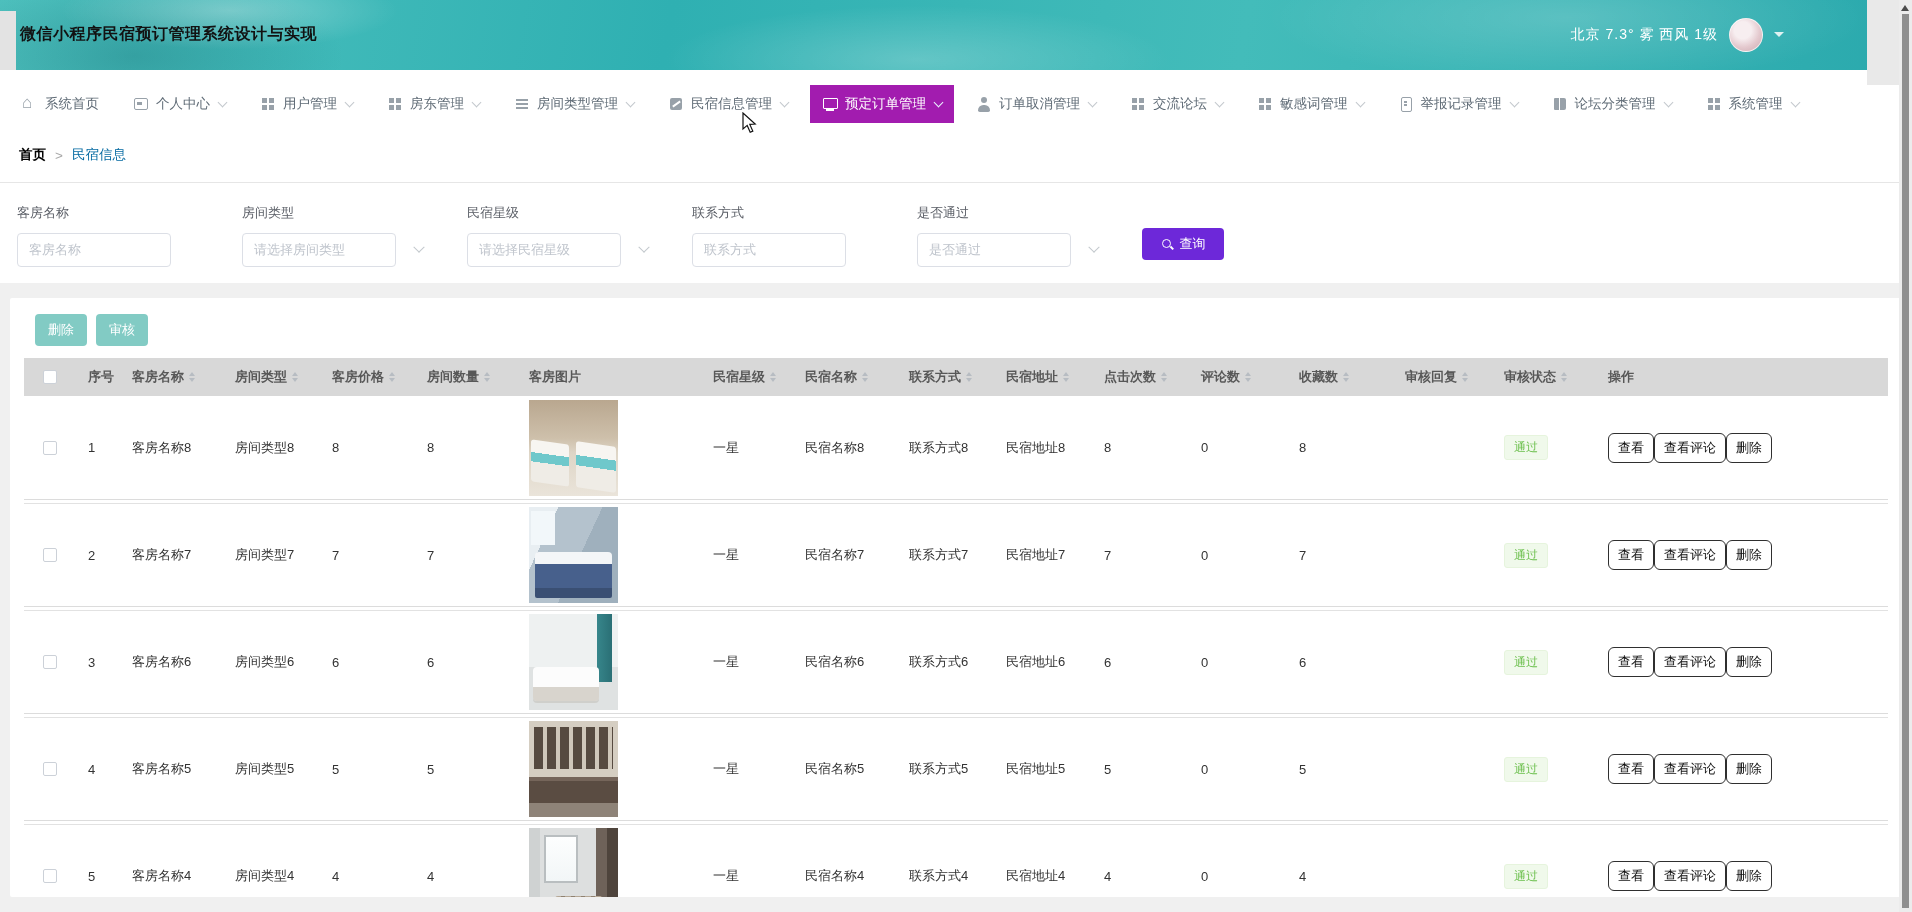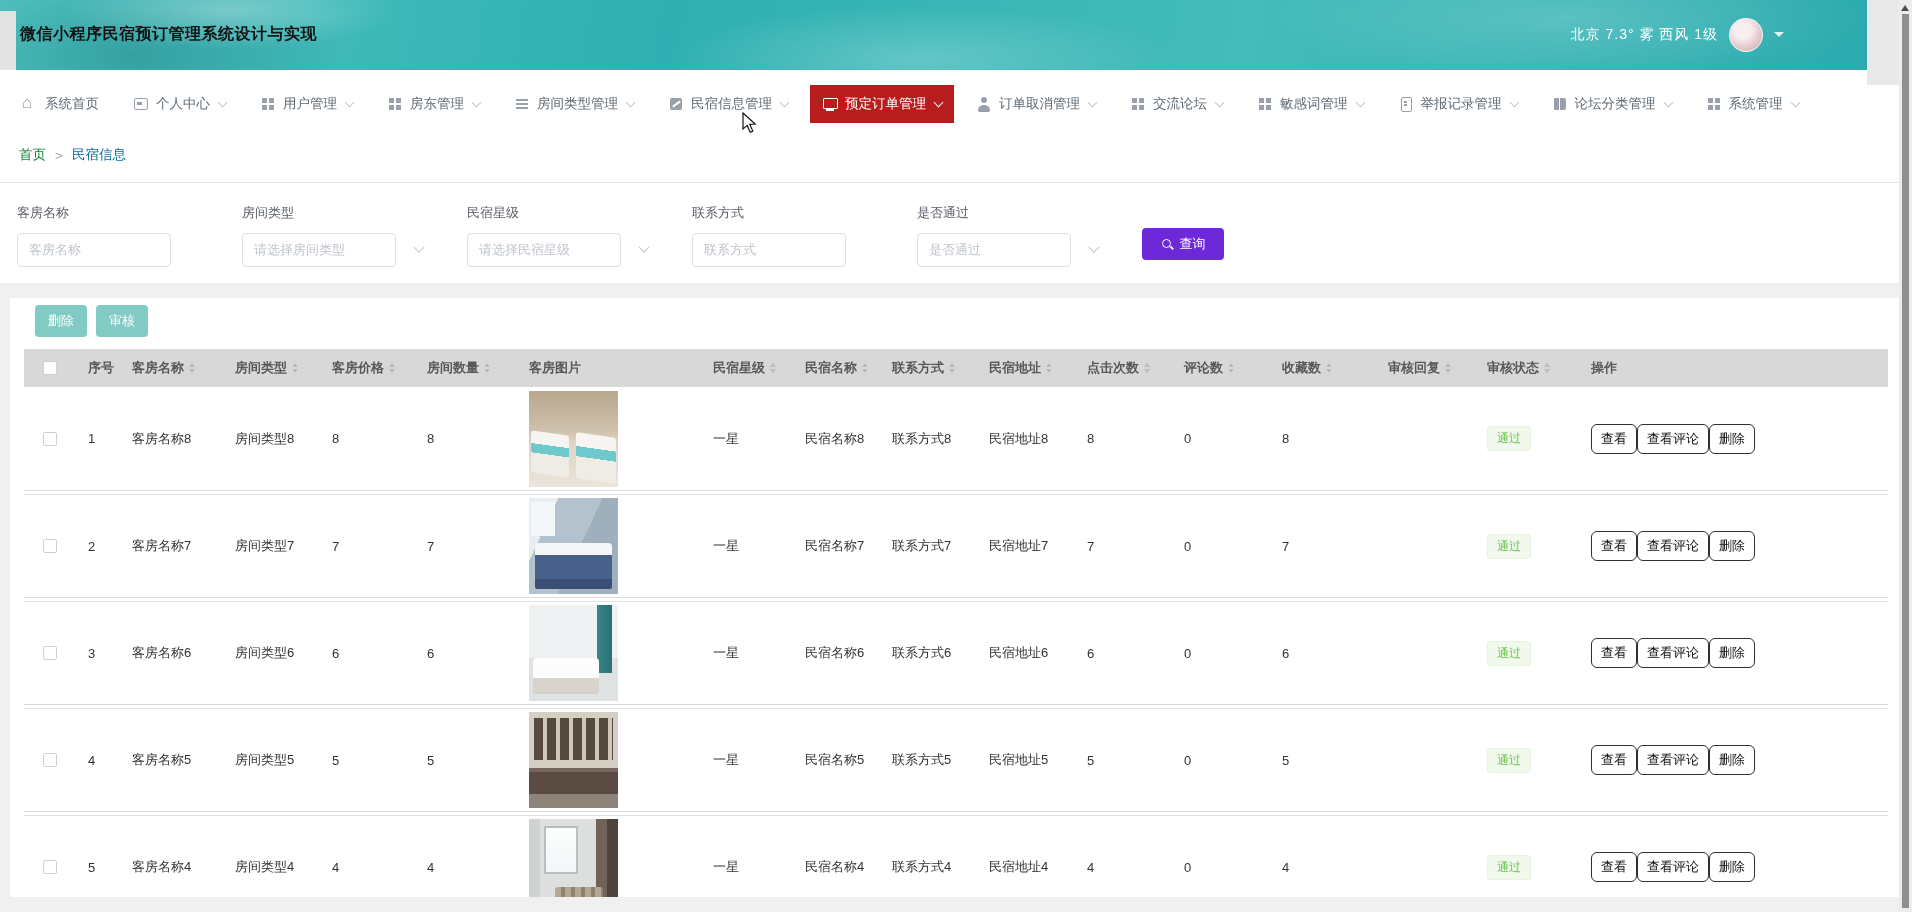--- a/index.html
+++ b/index.html
@@ -28,21 +28,21 @@
   .scrollbar { position:absolute; right:0; top:0; width:13px; height:912px; background:#ececec; z-index:20; }
   .scroll-up-arrow { position:absolute; top:3px; left:2px; width:0; height:0;
     border:4.5px solid transparent; border-bottom:6px solid #4c4c4c; transform:translateY(-2px); }
   .scroll-thumb { position:absolute; left:3px; top:14px; width:7px; bottom:4px; background:#8f8f8f; }
 
   
   .nav-bar { height:58px; background:#fff; display:flex; align-items:flex-start; padding:15px 0 0 10px; position:relative; }
   .nav-item { display:flex; align-items:center; gap:7px; height:38px; padding:0 12px; margin-right:10px;
     color:#5f6b76; font-size:13.5px; cursor:pointer; white-space:nowrap; }
   .nav-item .nicon { color:#98a1a9; }
-  .nav-item.active { background:#b91c1c; color:#fff; }
+  .nav-item.active { background:#a21caf; color:#fff; }
   .nav-item.active .nicon { color:#fff; }
   .nav-item.active .chev { border-color:#eaf4ff; }
   .chev { width:7px; height:7px; border-right:1.5px solid #c3c8cd; border-bottom:1.5px solid #c3c8cd;
     transform:rotate(45deg); margin-top:-4px; margin-left:2px; flex:none; }
 
   .nicon { position:relative; width:16px; height:16px; display:inline-block; flex:none; }
   .nicon-home::before { content:"⌂"; position:absolute; left:0; top:-2px; font-size:17px; line-height:17px; }
   .nicon-panel::before { content:""; position:absolute; inset:2px 1px; border:1.5px solid currentColor; border-radius:2px; }
   .nicon-panel::after { content:""; position:absolute; left:4px; top:6px; width:5px; height:3px; background:currentColor; }
   .nicon-grid::before { content:""; position:absolute; left:2px; top:2px; width:5px; height:5px; background:currentColor;
@@ -58,21 +58,21 @@
   .nicon-doc::before { content:""; position:absolute; left:3px; top:1px; width:9px; height:13px; border:1.5px solid currentColor; border-radius:2px; }
   .nicon-doc::after { content:""; position:absolute; left:6px; top:5px; width:3.5px; height:2px; background:currentColor; box-shadow:0 3px 0 currentColor; }
   .nicon-book::before { content:""; position:absolute; left:2px; top:2px; width:5px; height:12px; background:currentColor; border-radius:1px 0 0 1px; }
   .nicon-book::after { content:""; position:absolute; left:8.5px; top:2px; width:5.5px; height:12px; background:currentColor; border-radius:0 2px 2px 0; }
 
   .mouse-cursor { position:absolute; left:742px; top:112px; z-index:30; }
 
   
   .breadcrumb { height:55px; background:#fff; display:flex; align-items:center; gap:9px;
     padding-left:19px; border-bottom:1px solid #e6e6e6; font-size:13.5px; }
-  .bc-home { color:#15803d; font-weight:normal; }
+  .bc-home { color:#000000; font-weight:bold; }
   .bc-sep { color:#a8a8a8; }
   .bc-current { color:#0369a1; }
 
   
   .filter-bar { background:#fff; height:100px; padding:21px 0 0 17px; display:flex; }
   .filter-group { width:200px; margin-right:25px; }
   .filter-label { color:#5a5e66; margin-bottom:11px; }
   .filter-row { display:flex; align-items:center; }
   .filter-box { width:154px; height:34px; border:1px solid #dcdfe6; border-radius:4px; background:#fff;
     display:flex; align-items:center; padding-left:11px; color:#bfc4cc; }
@@ -81,37 +81,37 @@
     transform:rotate(45deg) translate(-2px,-2px); }
   .search-btn { height:32px; width:82px; margin-top:24px; background:#6d28d9; border:none; border-radius:4px;
     color:#fff; font-size:13px; display:flex; align-items:center; justify-content:center; gap:6px; cursor:pointer; }
   .search-icon { position:relative; width:13px; height:13px; flex:none; }
   .search-icon::before { content:""; position:absolute; left:1px; top:1px; width:7px; height:7px;
     border:1.5px solid #fff; border-radius:50%; }
   .search-icon::after { content:""; position:absolute; left:9px; top:9px; width:4px; height:1.5px;
     background:#fff; transform:rotate(45deg); }
 
   
-  .table-card { margin:15px 10px 0; background:#fff; padding:4px 14px 0; height:599px; overflow:hidden; border-radius:2px; }
+  .table-card { margin:15px 10px 0; background:#fff; padding:13px 14px 0; height:599px; overflow:hidden; border-radius:2px; }
   .toolbar { padding:3px 0 12px 11px; }
   .tb-btn { height:32px; padding:0 13px; background:#82cbc4; color:#fff; border:none; border-radius:4px;
     font-size:13px; margin-right:9px; cursor:pointer; }
 
   .t-head { display:flex; align-items:center; height:38px; background:#d8d8d8; padding-left:19px; }
   .th { display:flex; align-items:center; color:#585858; font-weight:bold; }
   .sort { display:inline-flex; flex-direction:column; gap:2px; margin-left:5px; cursor:pointer; }
   .sort::before { content:""; border:3.5px solid transparent; border-bottom:4px solid #b7bcc2; }
   .sort::after { content:""; border:3.5px solid transparent; border-top:4px solid #b7bcc2; }
 
   .t-row { display:flex; align-items:center; height:104px; padding-left:19px; background:#fff;
     border-top:1px solid #e2e2e2; border-bottom:1px solid #dcdcdc; margin-bottom:3px; }
   .t-row:first-of-type { border-top:none; }
 
   .c1{width:45px;} .c2{width:44px;} .c3{width:103px;} .c4{width:97px;} .c5{width:95px;}
-  .c6{width:102px;} .c7{width:184px;font-family:Liberation Serif, serif;} .c8{width:92px;} .c9{width:87px;} .c10{width:97px;}
+  .c6{width:102px;} .c7{width:184px;font-family:Liberation Serif, serif;} .c8{width:92px;} .c9{width:104px;} .c10{width:97px;}
   .c11{width:98px;} .c12{width:97px;} .c13{width:98px;} .c14{width:106px;} .c15{width:99px;}
   .c16{width:104px;} .c17{flex:1;}
 
   .cbx { width:14px; height:14px; border:1px solid #ccd1d8; background:#fff; border-radius:2px; cursor:pointer; }
 
   .badge-pass { display:inline-block; padding:3px 9px; background:#f0f9eb; border:1px solid #e6f4dd;
     border-radius:3px; color:#6abf4b; font-size:12px; }
   .actions { display:flex; gap:0; }
   .row-btn { padding:5px 9px; background:#fff; border:1.5px solid #2f2f2f; border-radius:6px;
     font-size:13px; color:#111; cursor:pointer; font-family:inherit; }

